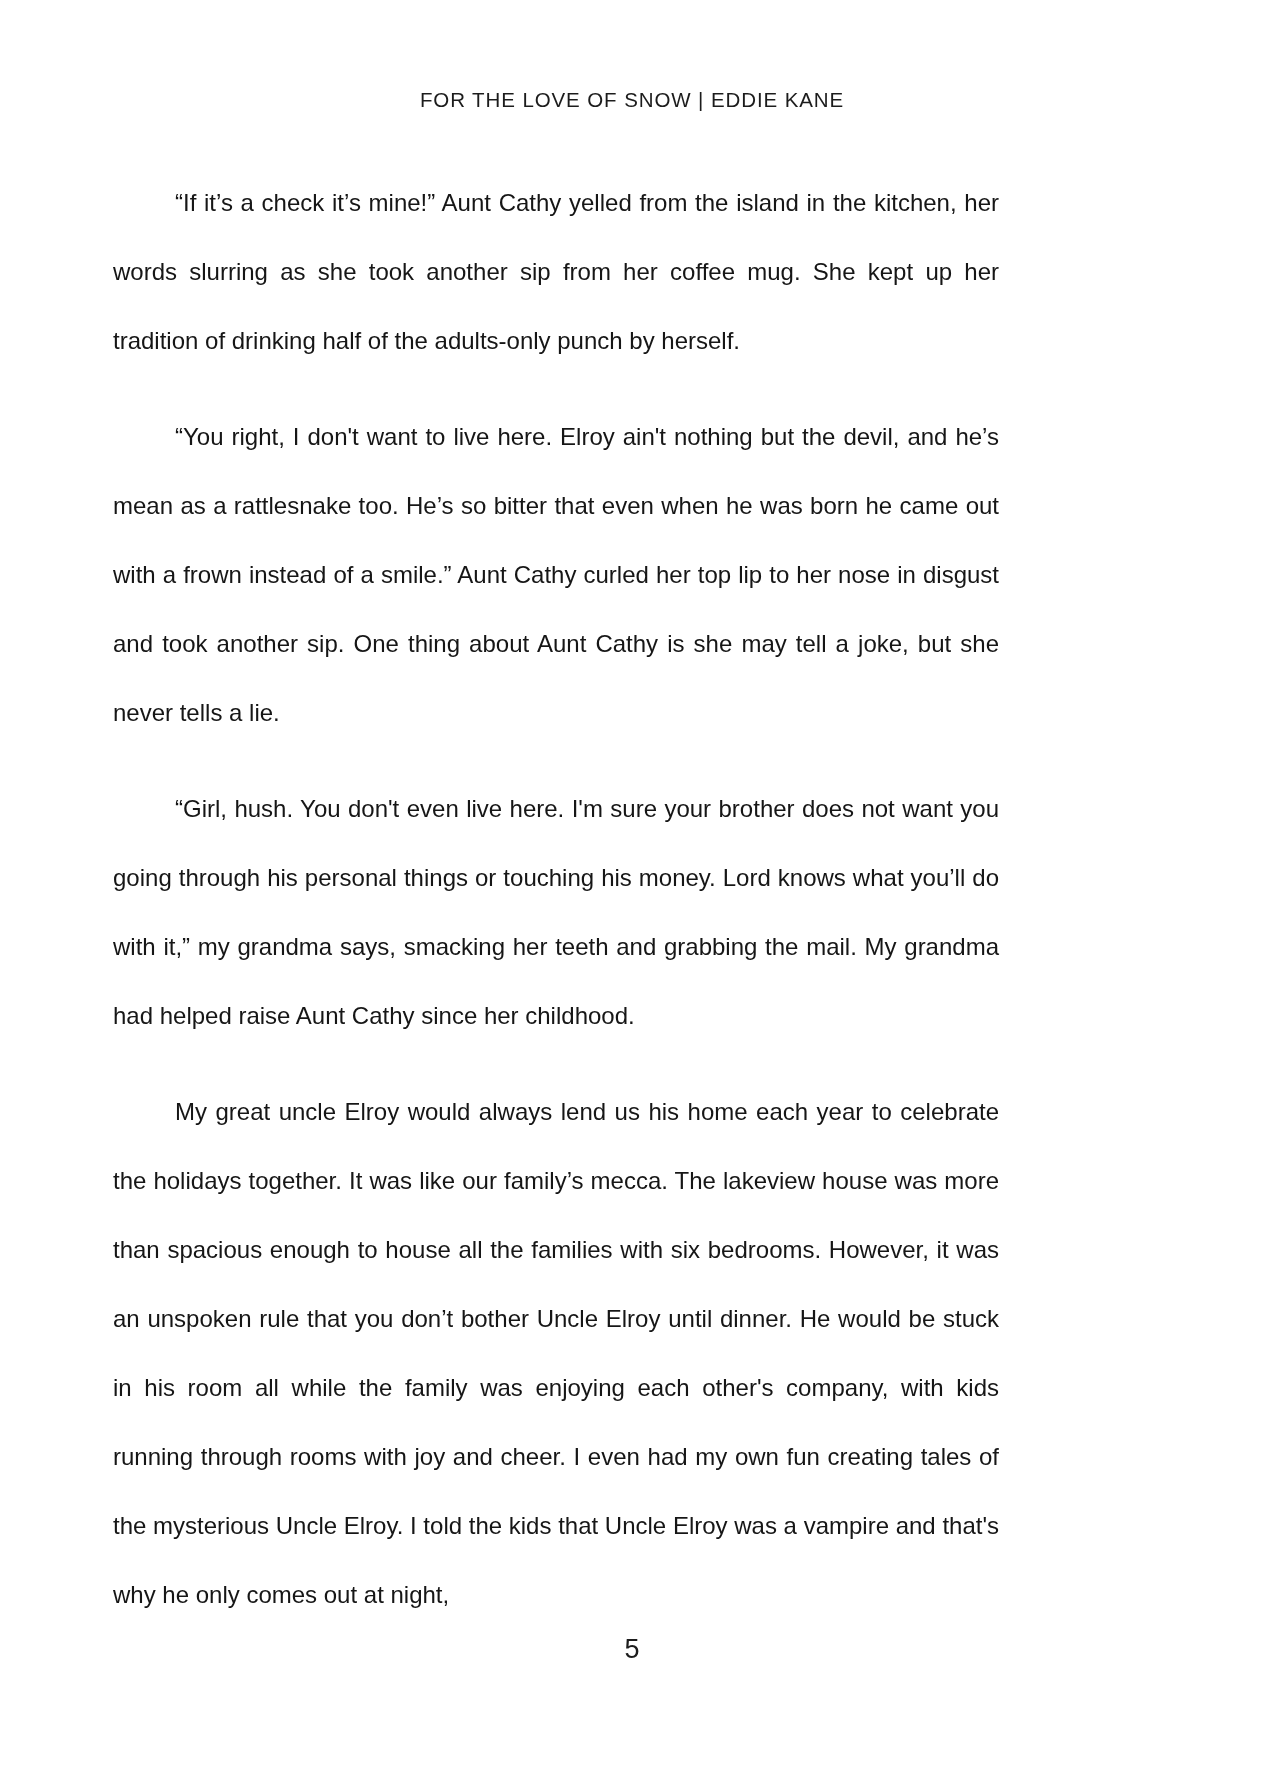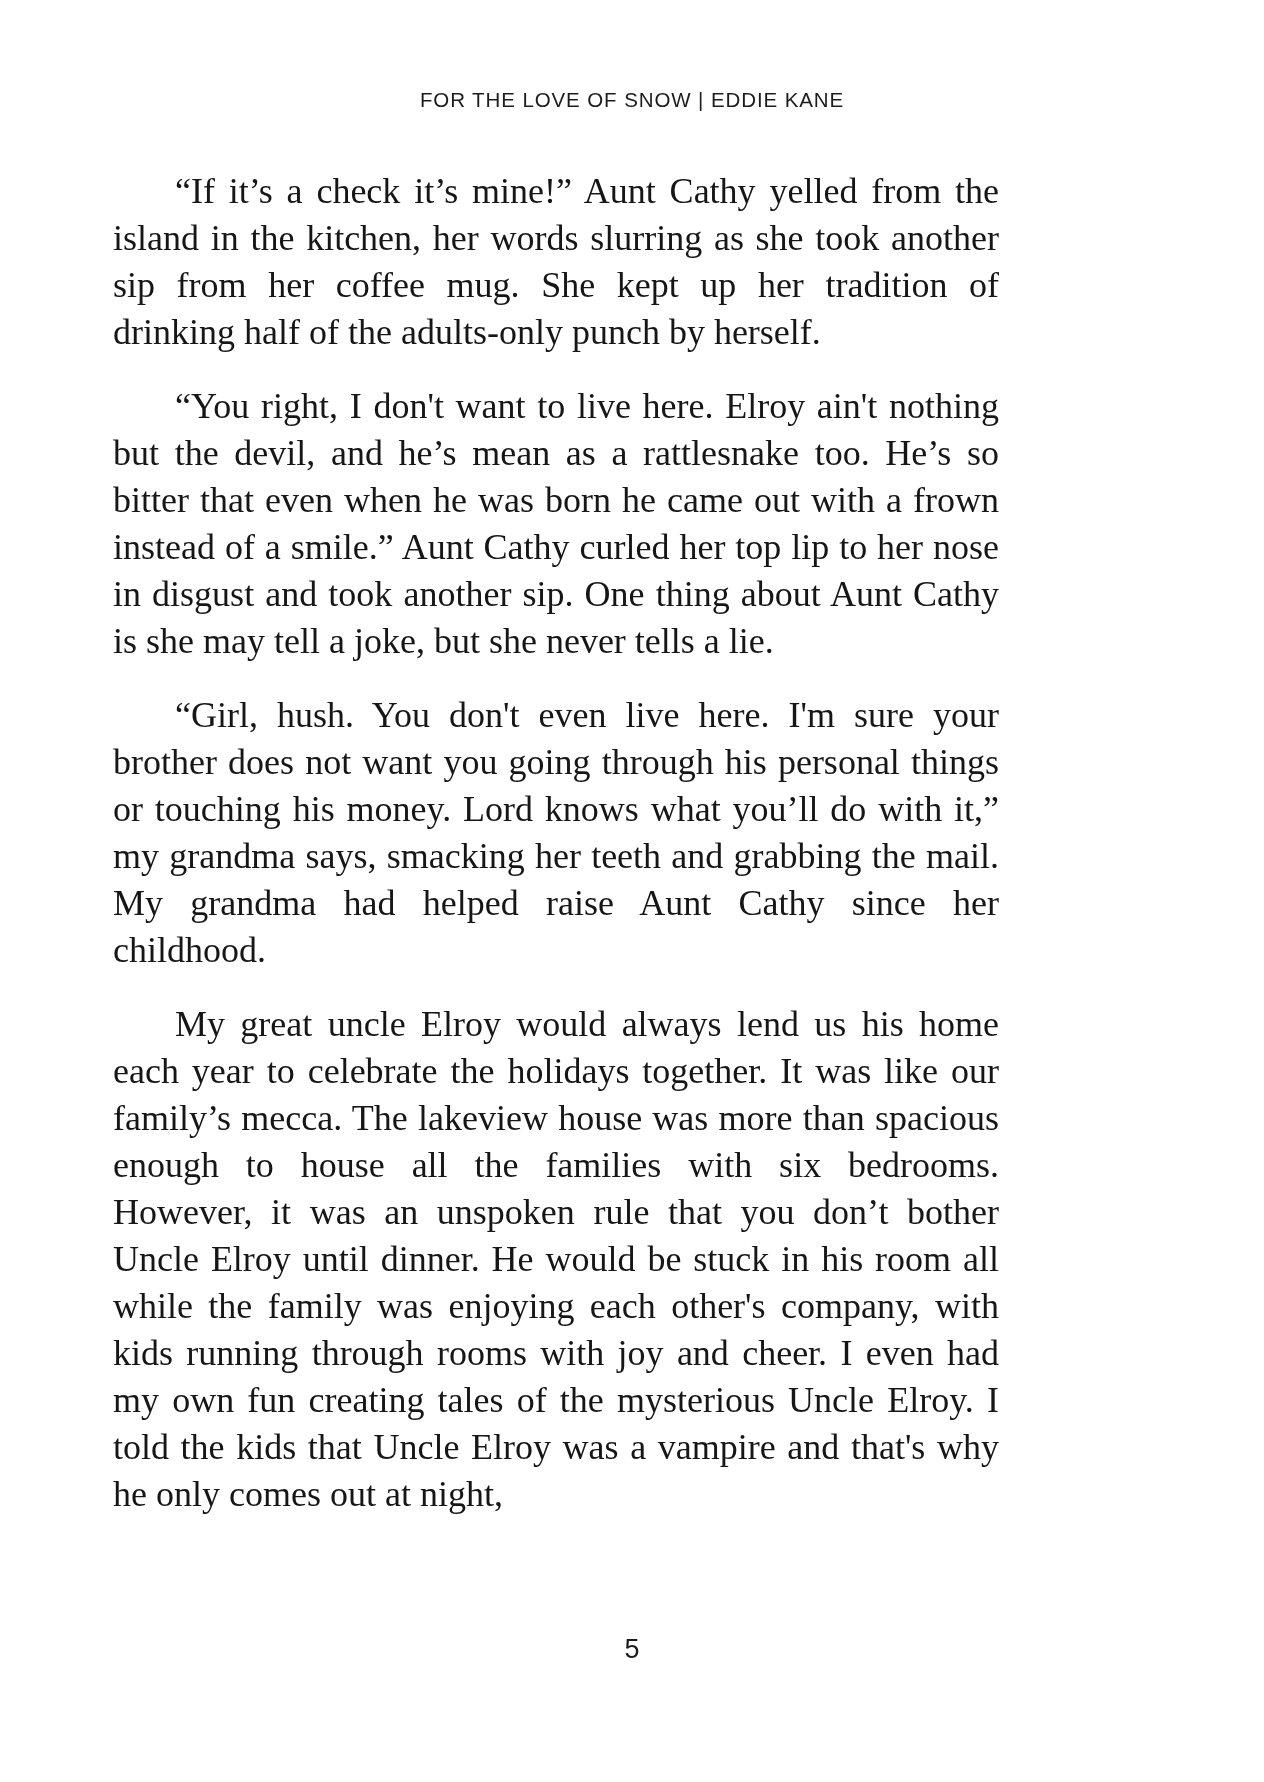--- a/index.html
+++ b/index.html
@@ -35,23 +35,23 @@
 
   
   .body-block {
     position: absolute;
     top: 168px;
     left: 113px;
     width: 886px;
   }
 
   .para {
-    font-family: Liberation Serif, serif;
-    font-size: 36px;
-    line-height: 47px;
+    font-family: Liberation Sans, sans-serif;
+    font-size: 24px;
+    line-height: 69px;
     color: #161616;
     text-align: justify;
     text-justify: inter-word;
     text-indent: 62px;
     margin: 0 0 27px 0;
     -webkit-font-smoothing: antialiased;
   }
 
   .para:last-of-type {
     margin-bottom: 0;

